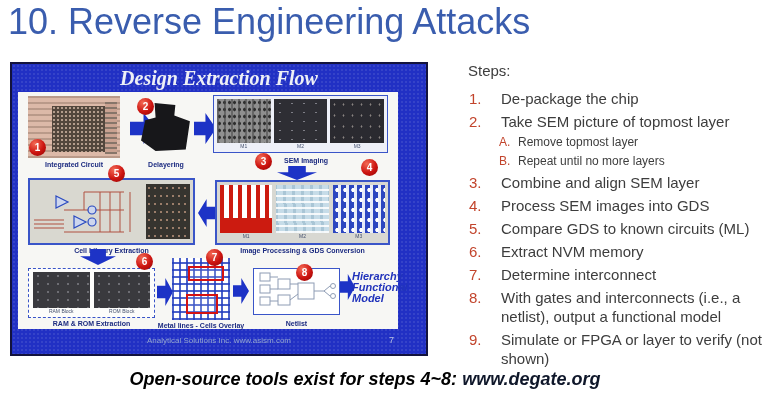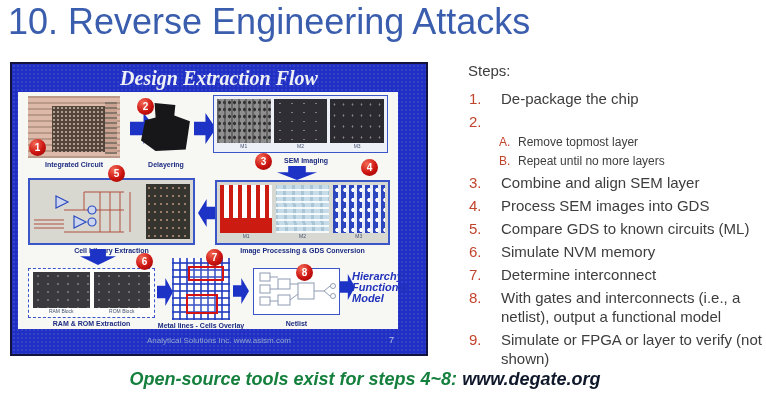--- a/index.html
+++ b/index.html
@@ -103,21 +103,21 @@
   .step{display:flex;margin-bottom:4px;font-size:15px;line-height:19px;}
   .snum{flex:none;width:32px;color:#c2442c;padding-left:1px;}
   .stext{flex:1;}
   .substep{display:flex;margin:0 0 4px 31px;font-size:12px;line-height:15px;}
   .subnum{flex:none;width:19px;color:#c2442c;}
 
   
   .footnote{position:absolute;left:0;top:369px;width:766px;text-align:center;
             padding-right:36px;box-sizing:border-box;font-style:italic;
             font-weight:bold;font-size:18px;}
-  .note-red{color:#15803d;}
+  .note-red{color:#000000;}
   .note-link{color:#0f172a;text-decoration:none;}
 </style>
 </head>
 <body>
 
 <div class="slide">
 
   <div class="page-title">10. Reverse Engineering Attacks</div>
 
   <div class="diagram">
@@ -252,20 +252,21 @@
 
   <div class="steps">
     <p class="steps-heading">Steps:</p>
 
     <div class="step">
       <span class="snum">1.</span>
       <span class="stext">De-package the chip</span>
     </div>
     <div class="step">
       <span class="snum">2.</span>
+      <span class="stext">Take SEM picture of topmost layer</span>
     </div>
     <div class="substep">
       <span class="subnum">A.</span>
       <span class="stext">Remove topmost layer</span>
     </div>
     <div class="substep">
       <span class="subnum">B.</span>
       <span class="stext">Repeat until no more layers</span>
     </div>
     <div class="step">
@@ -275,21 +276,21 @@
     <div class="step">
       <span class="snum">4.</span>
       <span class="stext">Process SEM images into GDS</span>
     </div>
     <div class="step">
       <span class="snum">5.</span>
       <span class="stext">Compare GDS to known circuits (ML)</span>
     </div>
     <div class="step">
       <span class="snum">6.</span>
-      <span class="stext">Simulate NVM memory</span>
+      <span class="stext">Extract NVM memory</span>
     </div>
     <div class="step">
       <span class="snum">7.</span>
       <span class="stext">Determine interconnect</span>
     </div>
     <div class="step">
       <span class="snum">8.</span>
       <span class="stext">With gates and interconnects (i.e., a netlist), output a functional model</span>
     </div>
     <div class="step">

